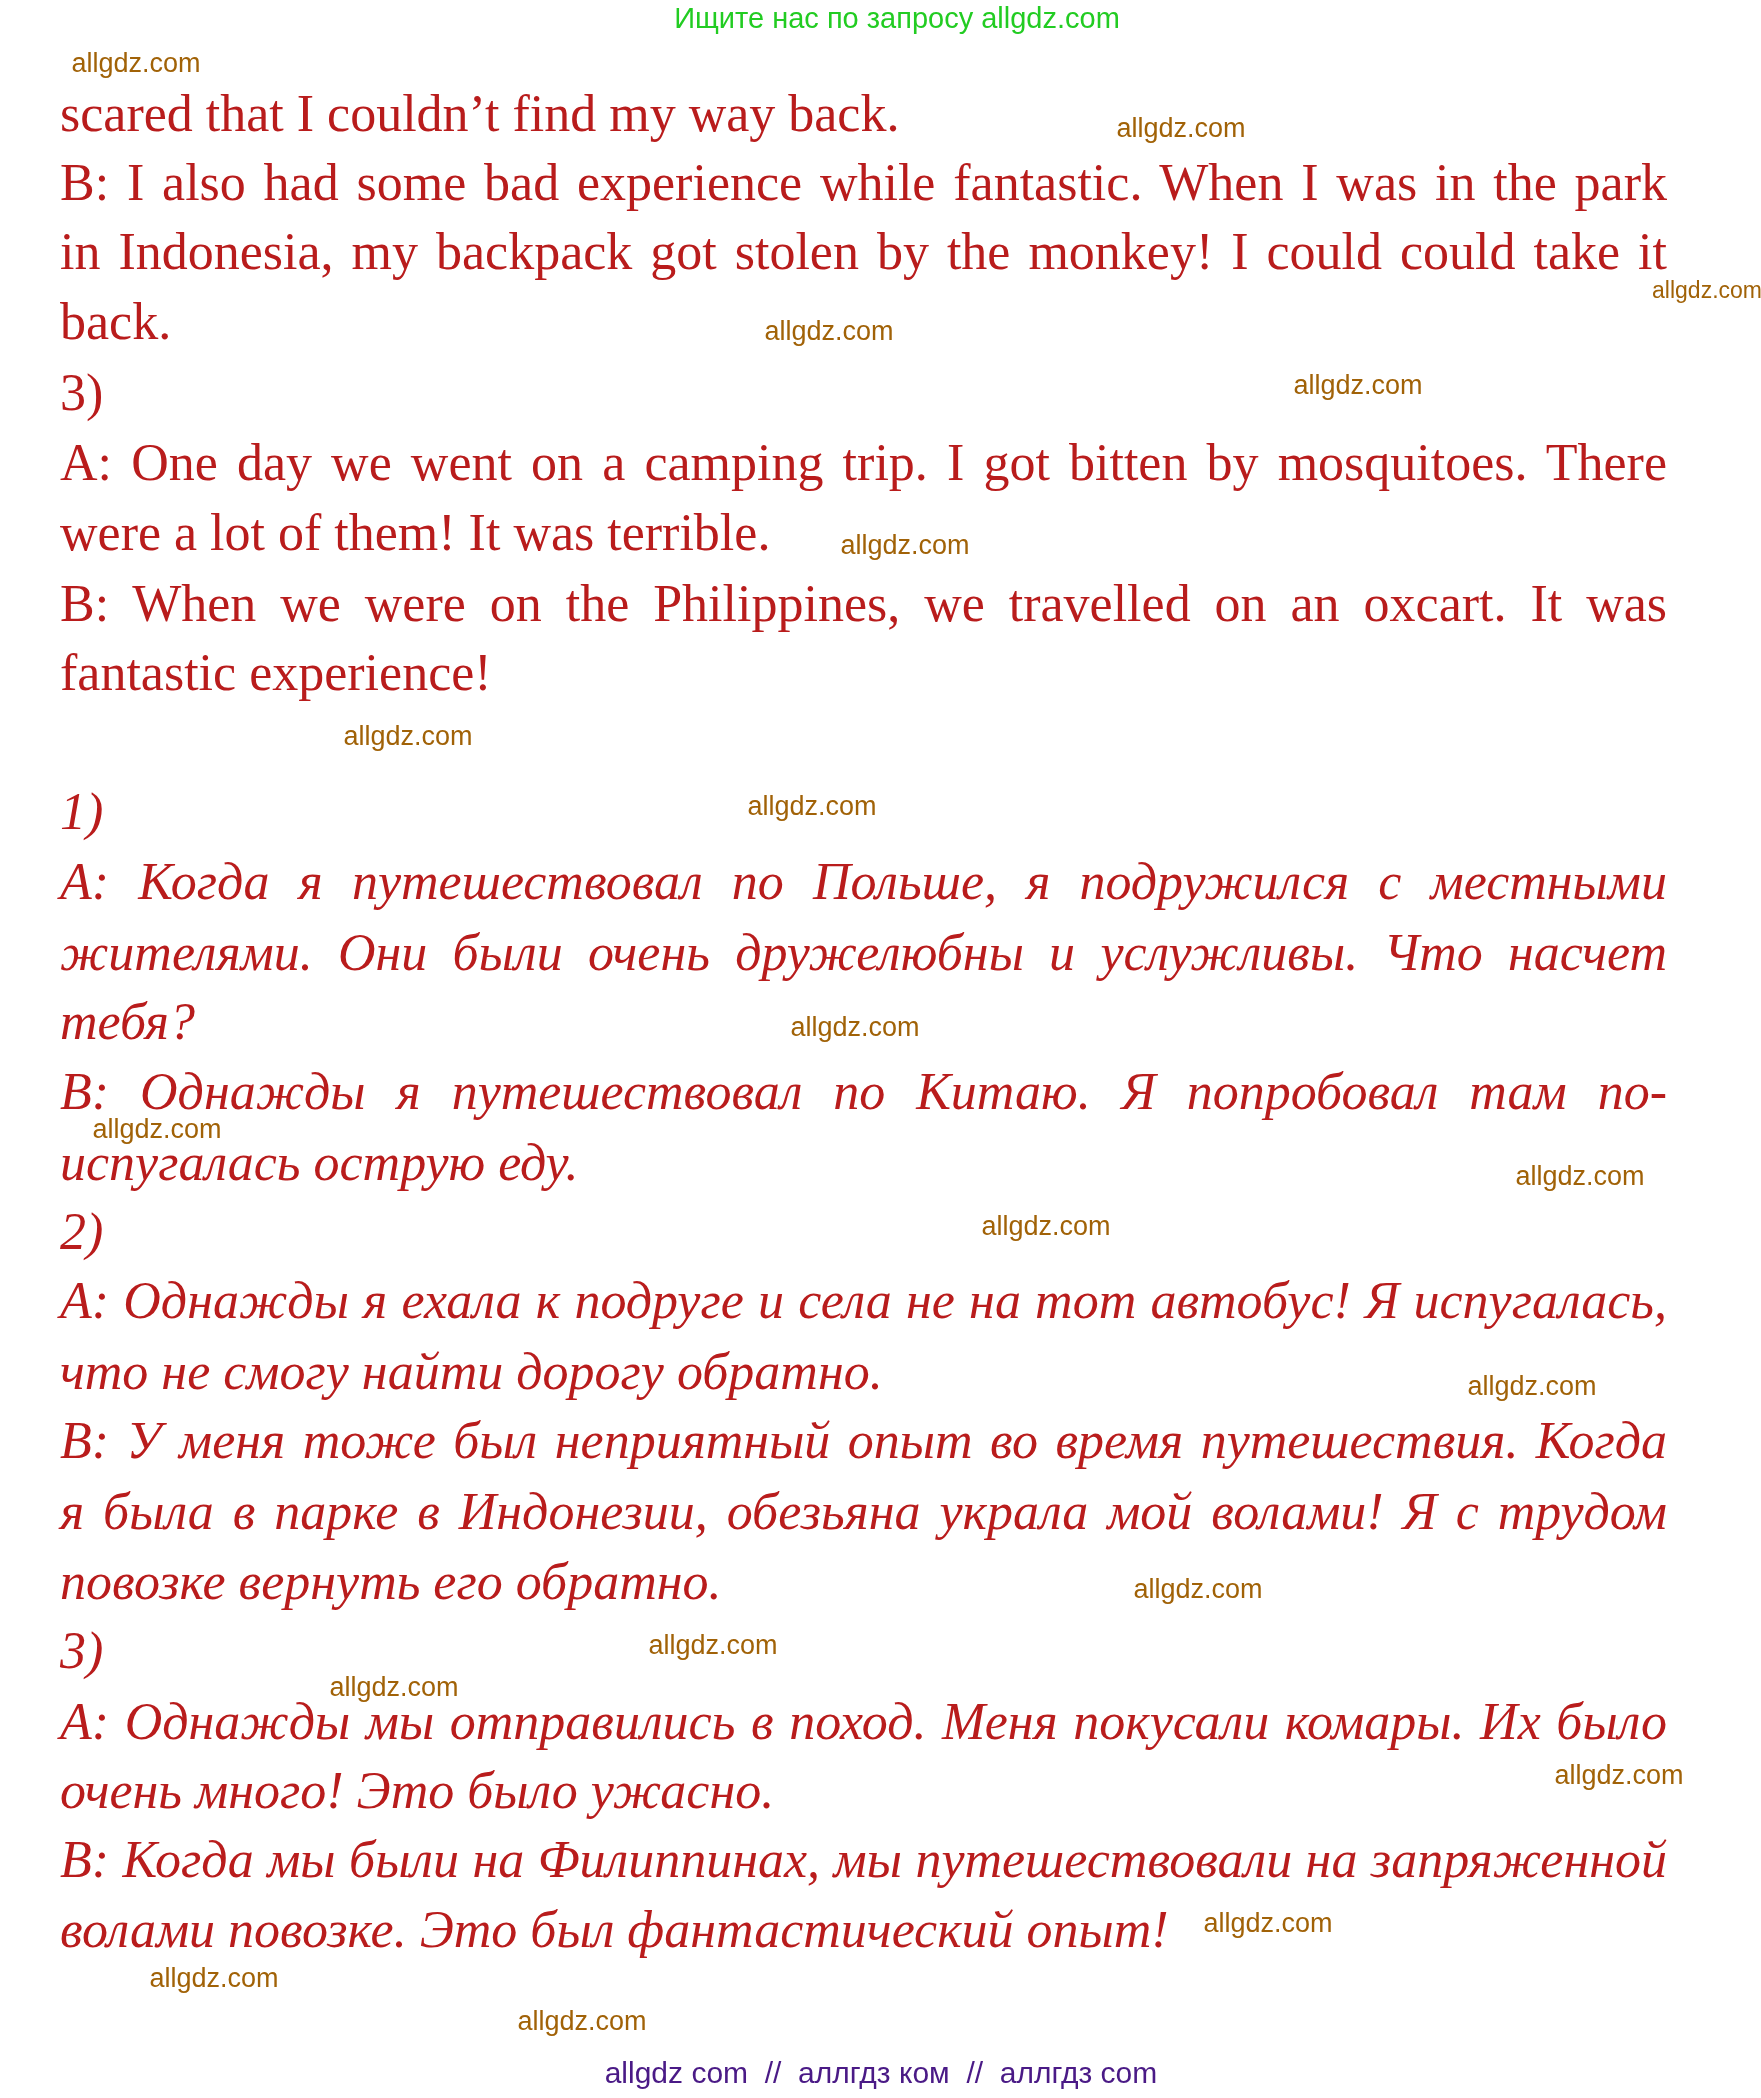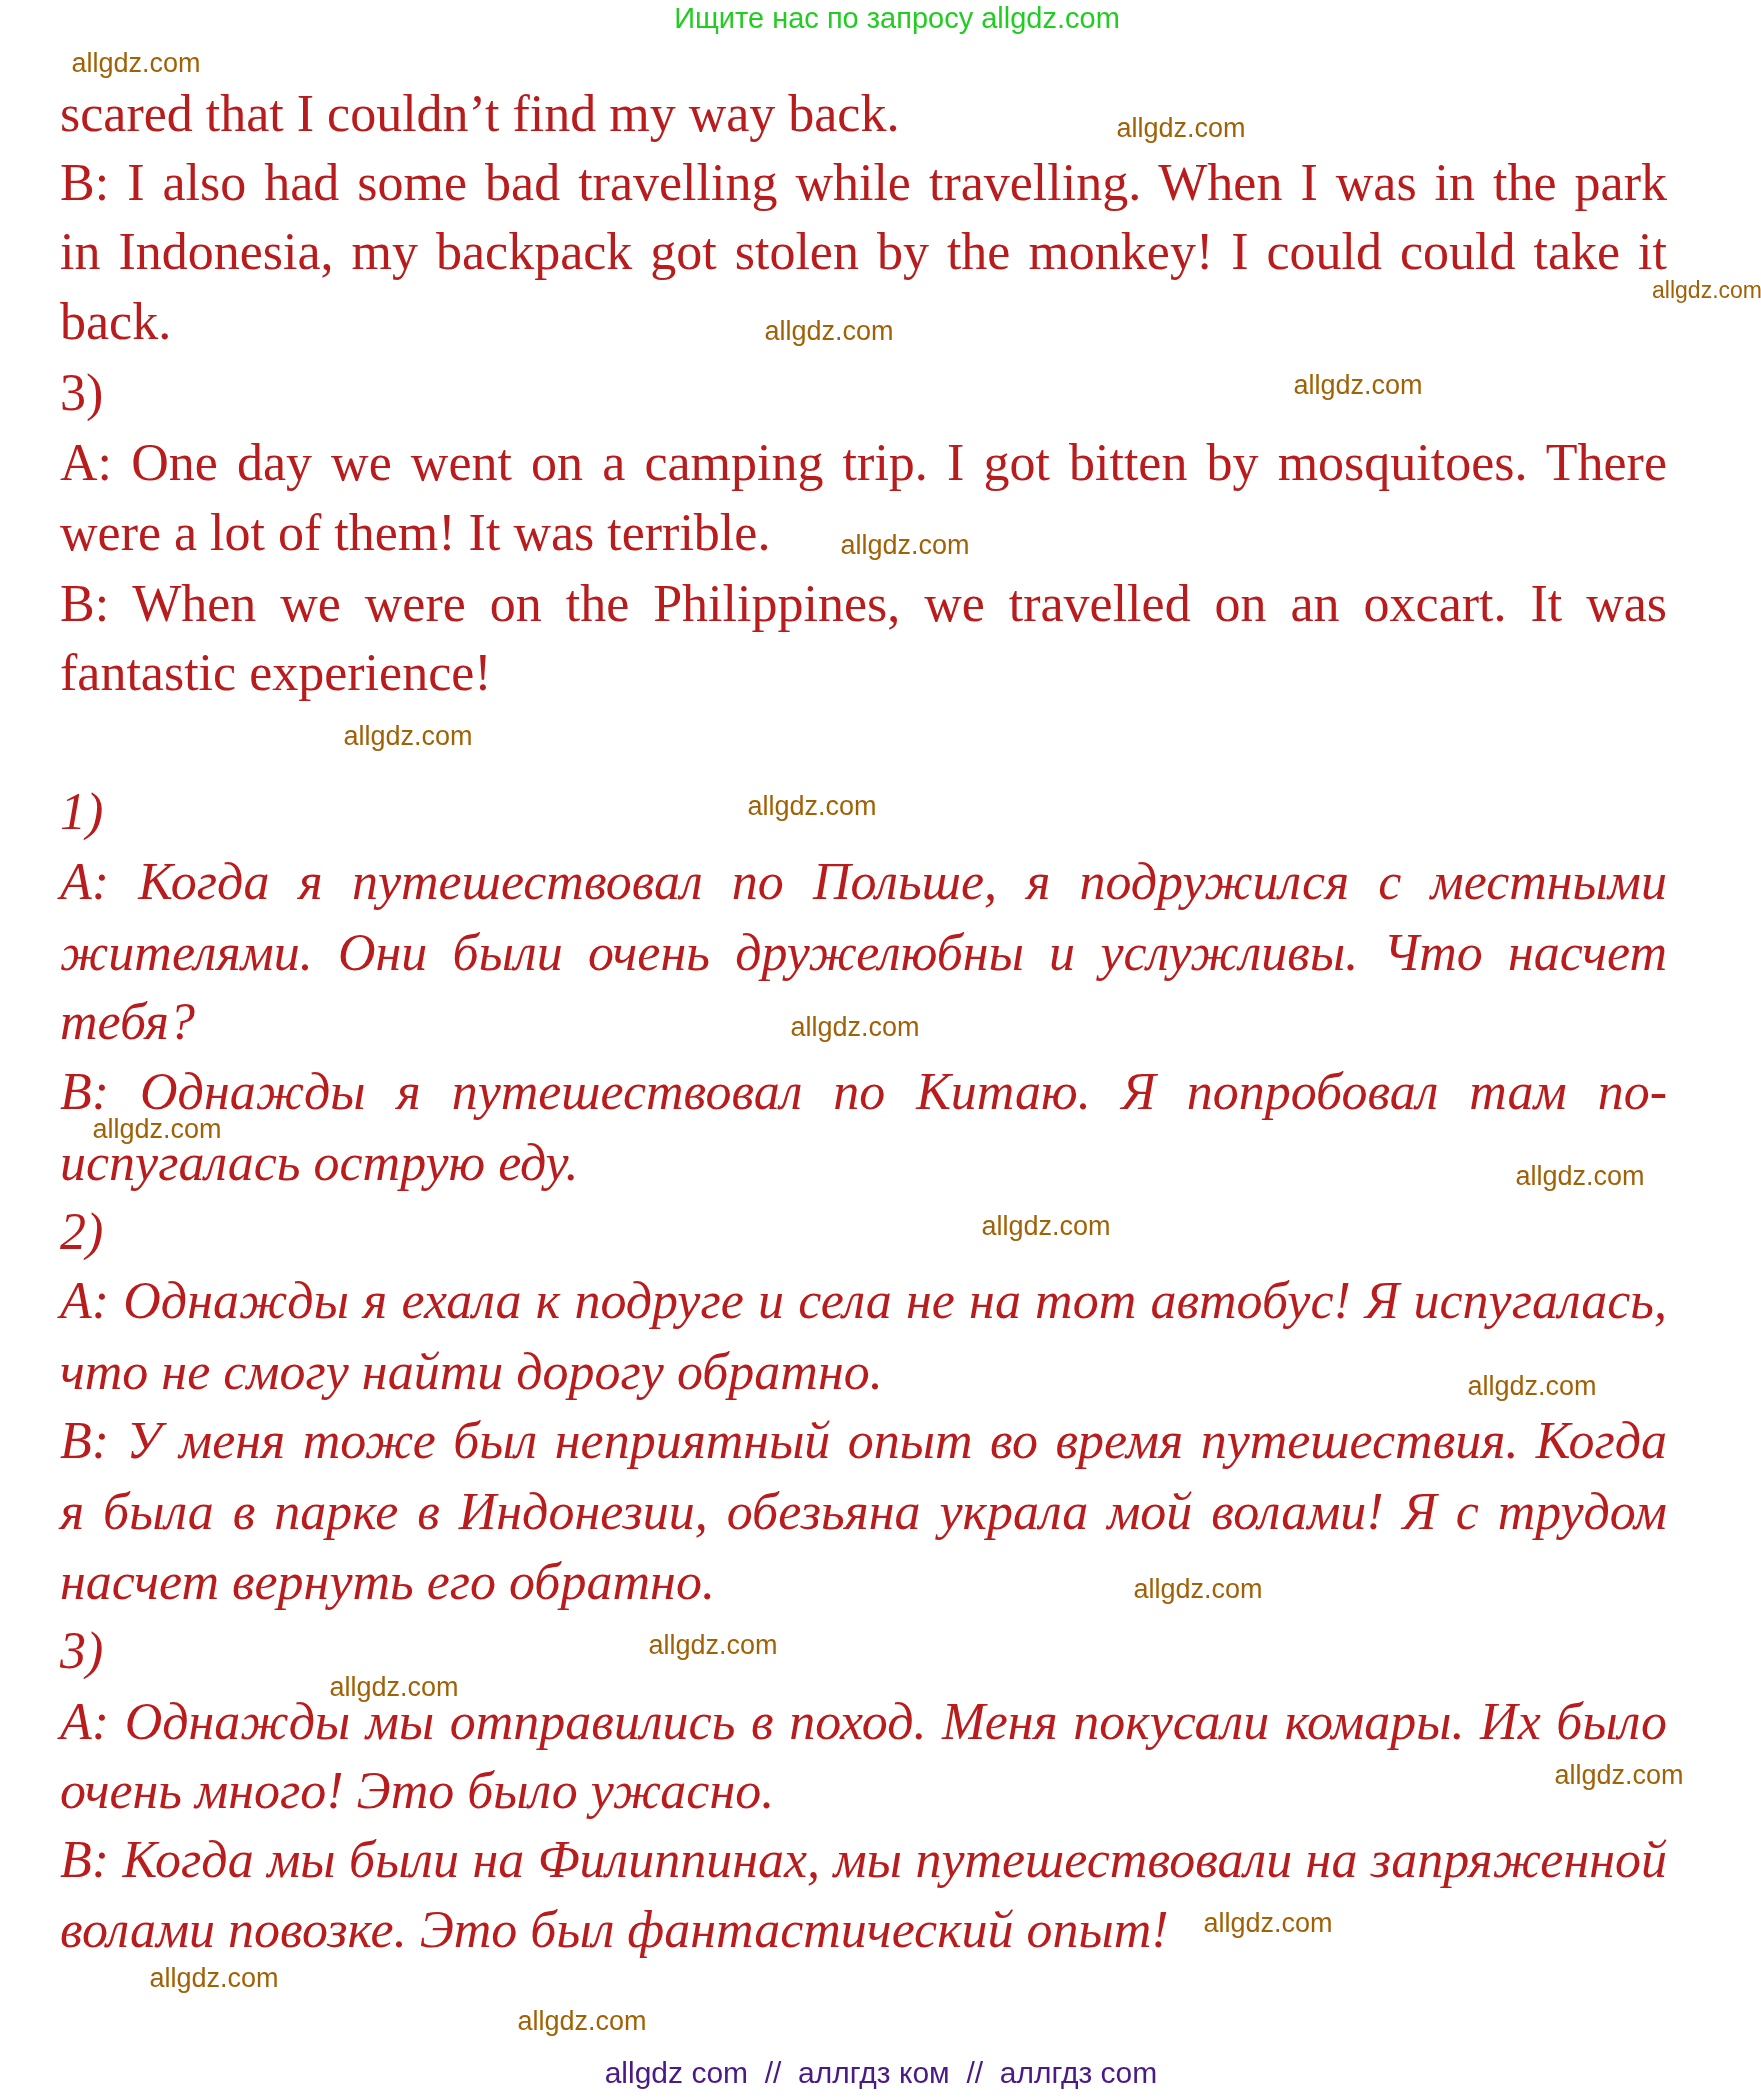--- a/index.html
+++ b/index.html
@@ -25,41 +25,41 @@
     position:absolute; font-family:"Liberation Sans", sans-serif; font-size:27px;
     line-height:33px; color:#a16207; white-space:nowrap; transform:translate(-50%,-50%);
   }
 </style>
 </head>
 <body>
 
 <div class="header">Ищите нас по запросу allgdz.com</div>
 
 <div class="line" style="top:82px">scared that I couldn’t find my way back.</div>
-<div class="line just" style="top:151px">B: I also had some bad travelling while travelling. When I was in the park</div>
+<div class="line just" style="top:151px">B: I also had some bad experience while fantastic. When I was in the park</div>
 <div class="line just" style="top:220px">in Indonesia, my backpack got stolen by the monkey! I could could take it</div>
 <div class="line" style="top:290px">back.</div>
 <div class="line" style="top:361px">3)</div>
 <div class="line just" style="top:431px">A: One day we went on a camping trip. I got bitten by mosquitoes. There</div>
 <div class="line" style="top:501px">were a lot of them! It was terrible.</div>
 <div class="line just" style="top:572px">B: When we were on the Philippines, we travelled on an oxcart. It was</div>
 <div class="line" style="top:641px">fantastic experience!</div>
 
 <div class="line it" style="top:780px">1)</div>
 <div class="line it just" style="top:850px">А: Когда я путешествовал по Польше, я подружился с местными</div>
 <div class="line it just" style="top:921px">жителями. Они были очень дружелюбны и услужливы. Что насчет</div>
 <div class="line it" style="top:990px">тебя?</div>
 <div class="line it just" style="top:1060px">В: Однажды я путешествовал по Китаю. Я попробовал там по-</div>
 <div class="line it" style="top:1131px">испугалась острую еду.</div>
 <div class="line it" style="top:1200px">2)</div>
 <div class="line it just" style="top:1269px">А: Однажды я ехала к подруге и села не на тот автобус! Я испугалась,</div>
 <div class="line it" style="top:1340px">что не смогу найти дорогу обратно.</div>
 <div class="line it just" style="top:1409px">В: У меня тоже был неприятный опыт во время путешествия. Когда</div>
 <div class="line it just" style="top:1480px">я была в парке в Индонезии, обезьяна украла мой волами! Я с трудом</div>
-<div class="line it" style="top:1550px">насчет вернуть его обратно.</div>
+<div class="line it" style="top:1550px">повозке вернуть его обратно.</div>
 <div class="line it" style="top:1619px">3)</div>
 <div class="line it just" style="top:1690px">А: Однажды мы отправились в поход. Меня покусали комары. Их было</div>
 <div class="line it" style="top:1759px">очень много! Это было ужасно.</div>
 <div class="line it just" style="top:1828px">В: Когда мы были на Филиппинах, мы путешествовали на запряженной</div>
 <div class="line it" style="top:1898px">волами повозке. Это был фантастический опыт!</div>
 
 <div class="wm" style="left:136px;top:63px">allgdz.com</div>
 <div class="wm" style="left:1181px;top:128px">allgdz.com</div>
 <div class="wm" style="left:1707px;top:290px;font-size:23px">allgdz.com</div>
 <div class="wm" style="left:829px;top:331px">allgdz.com</div>

